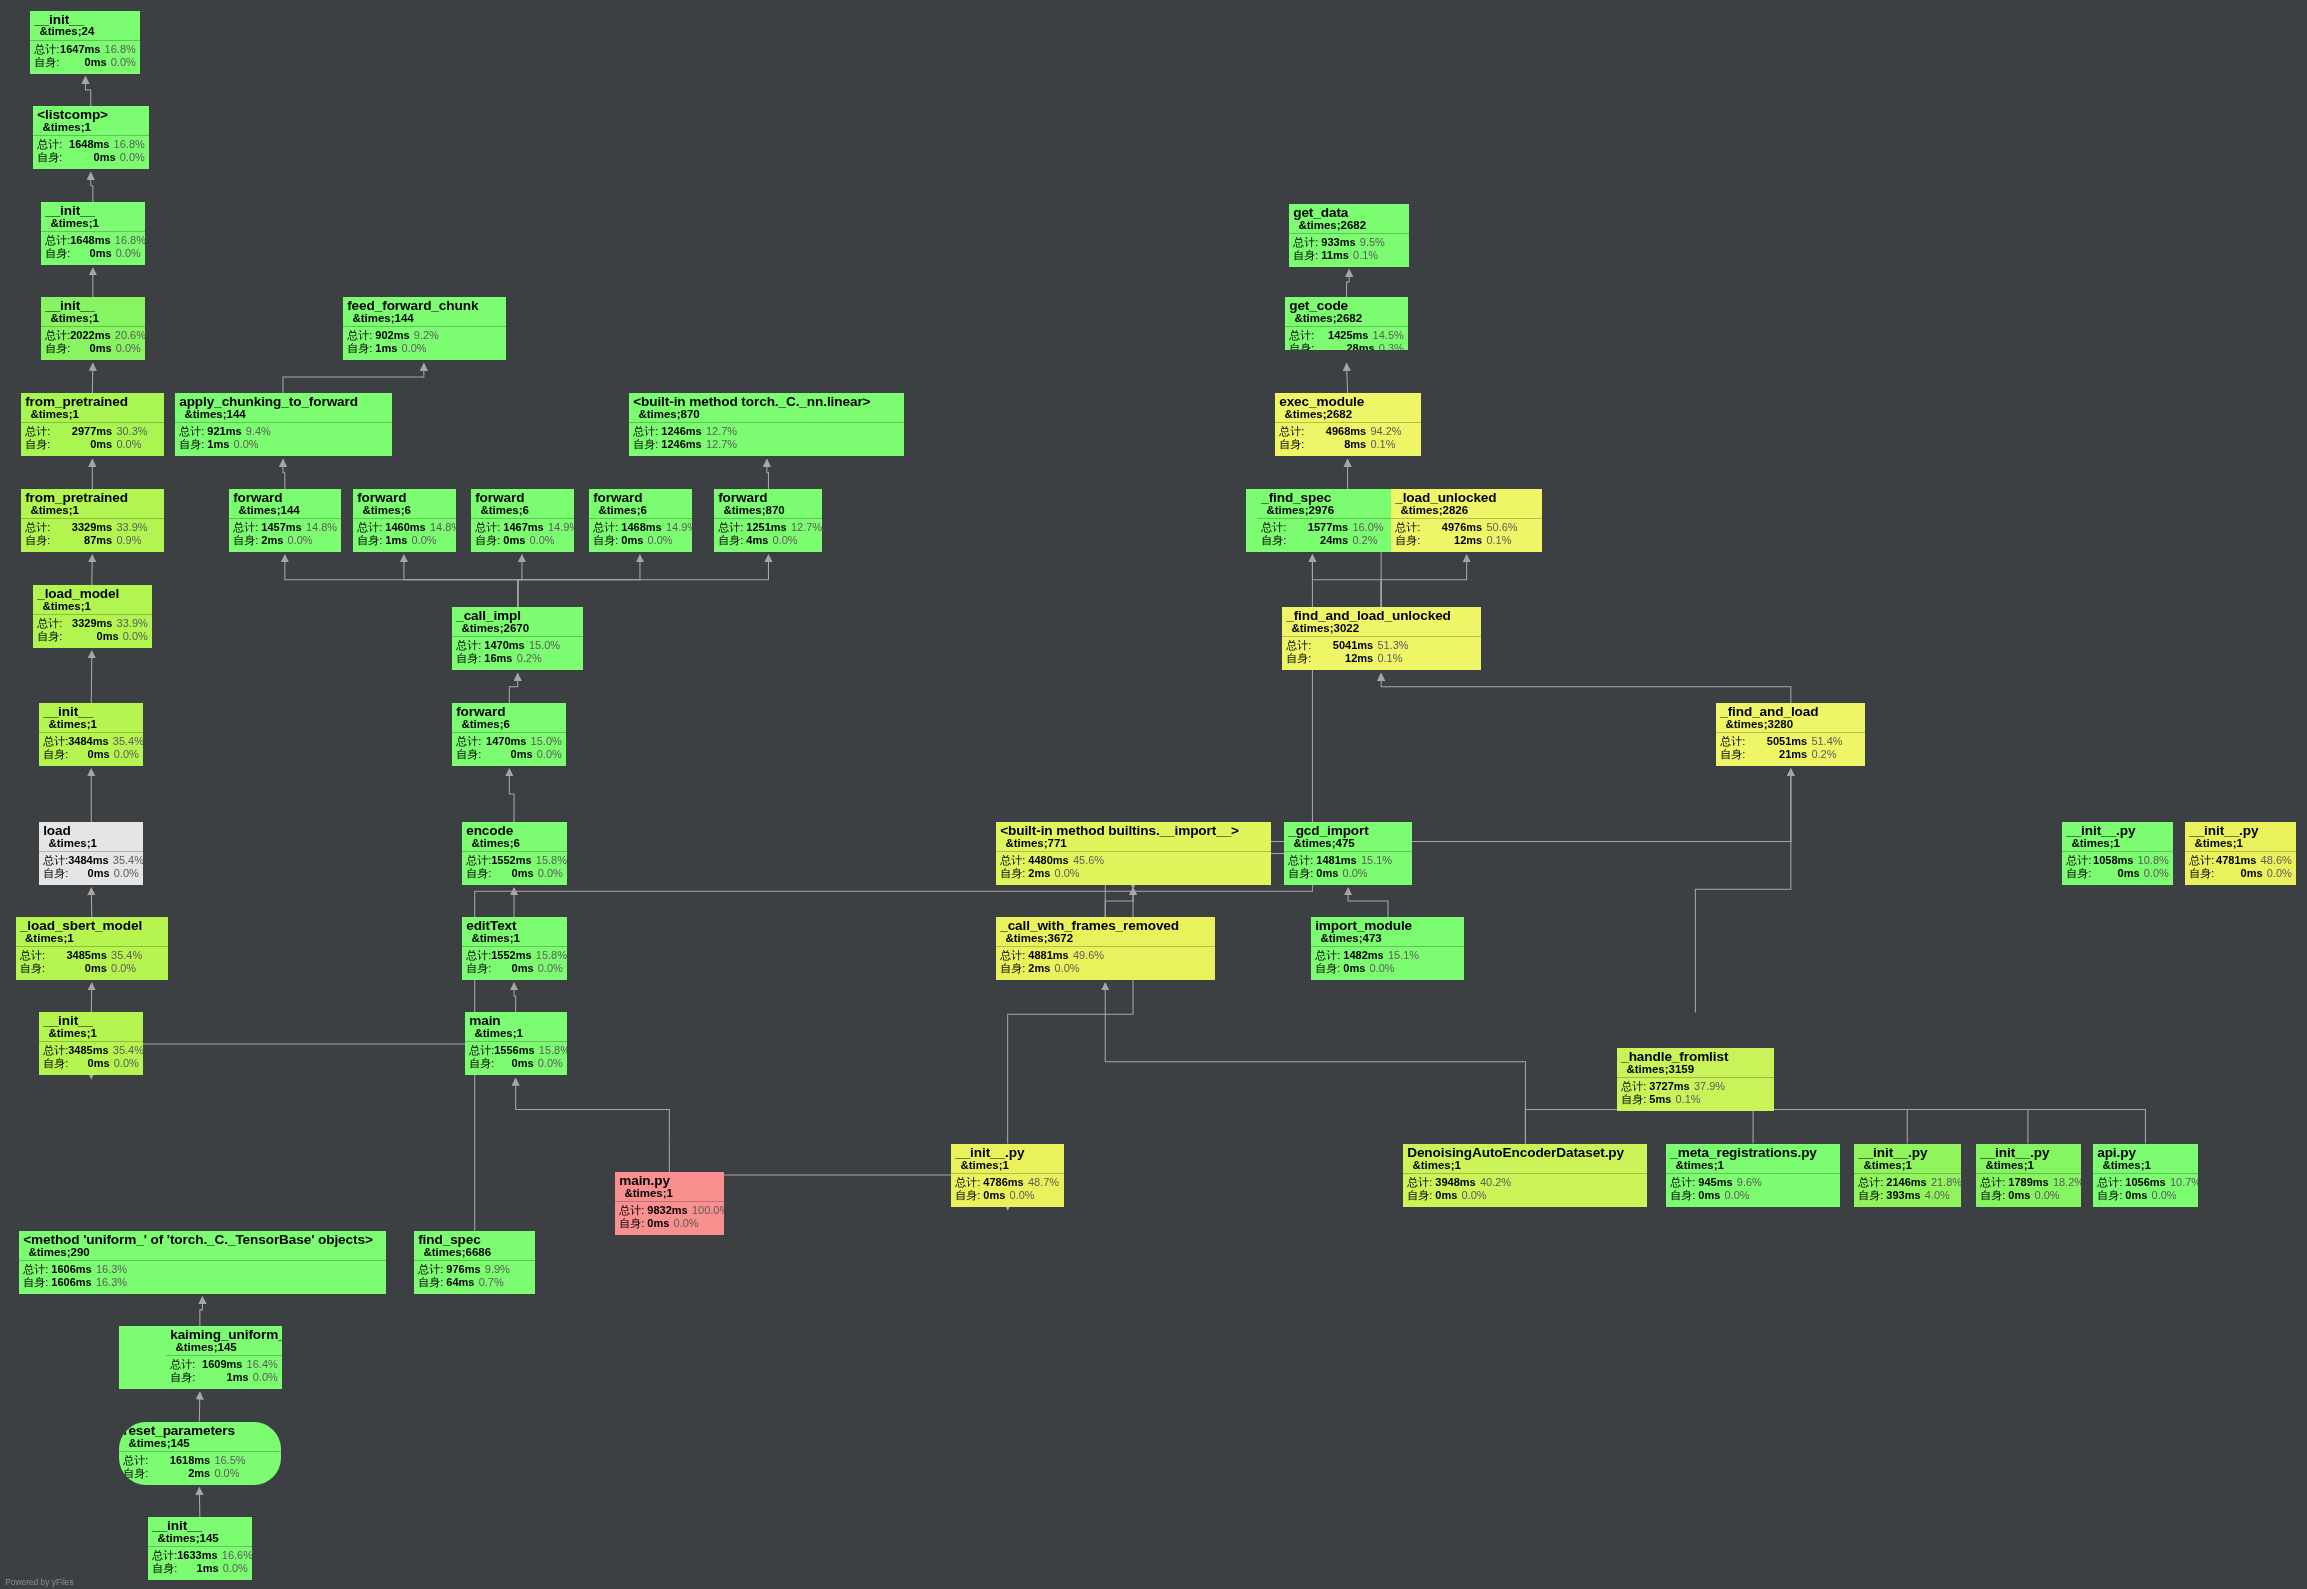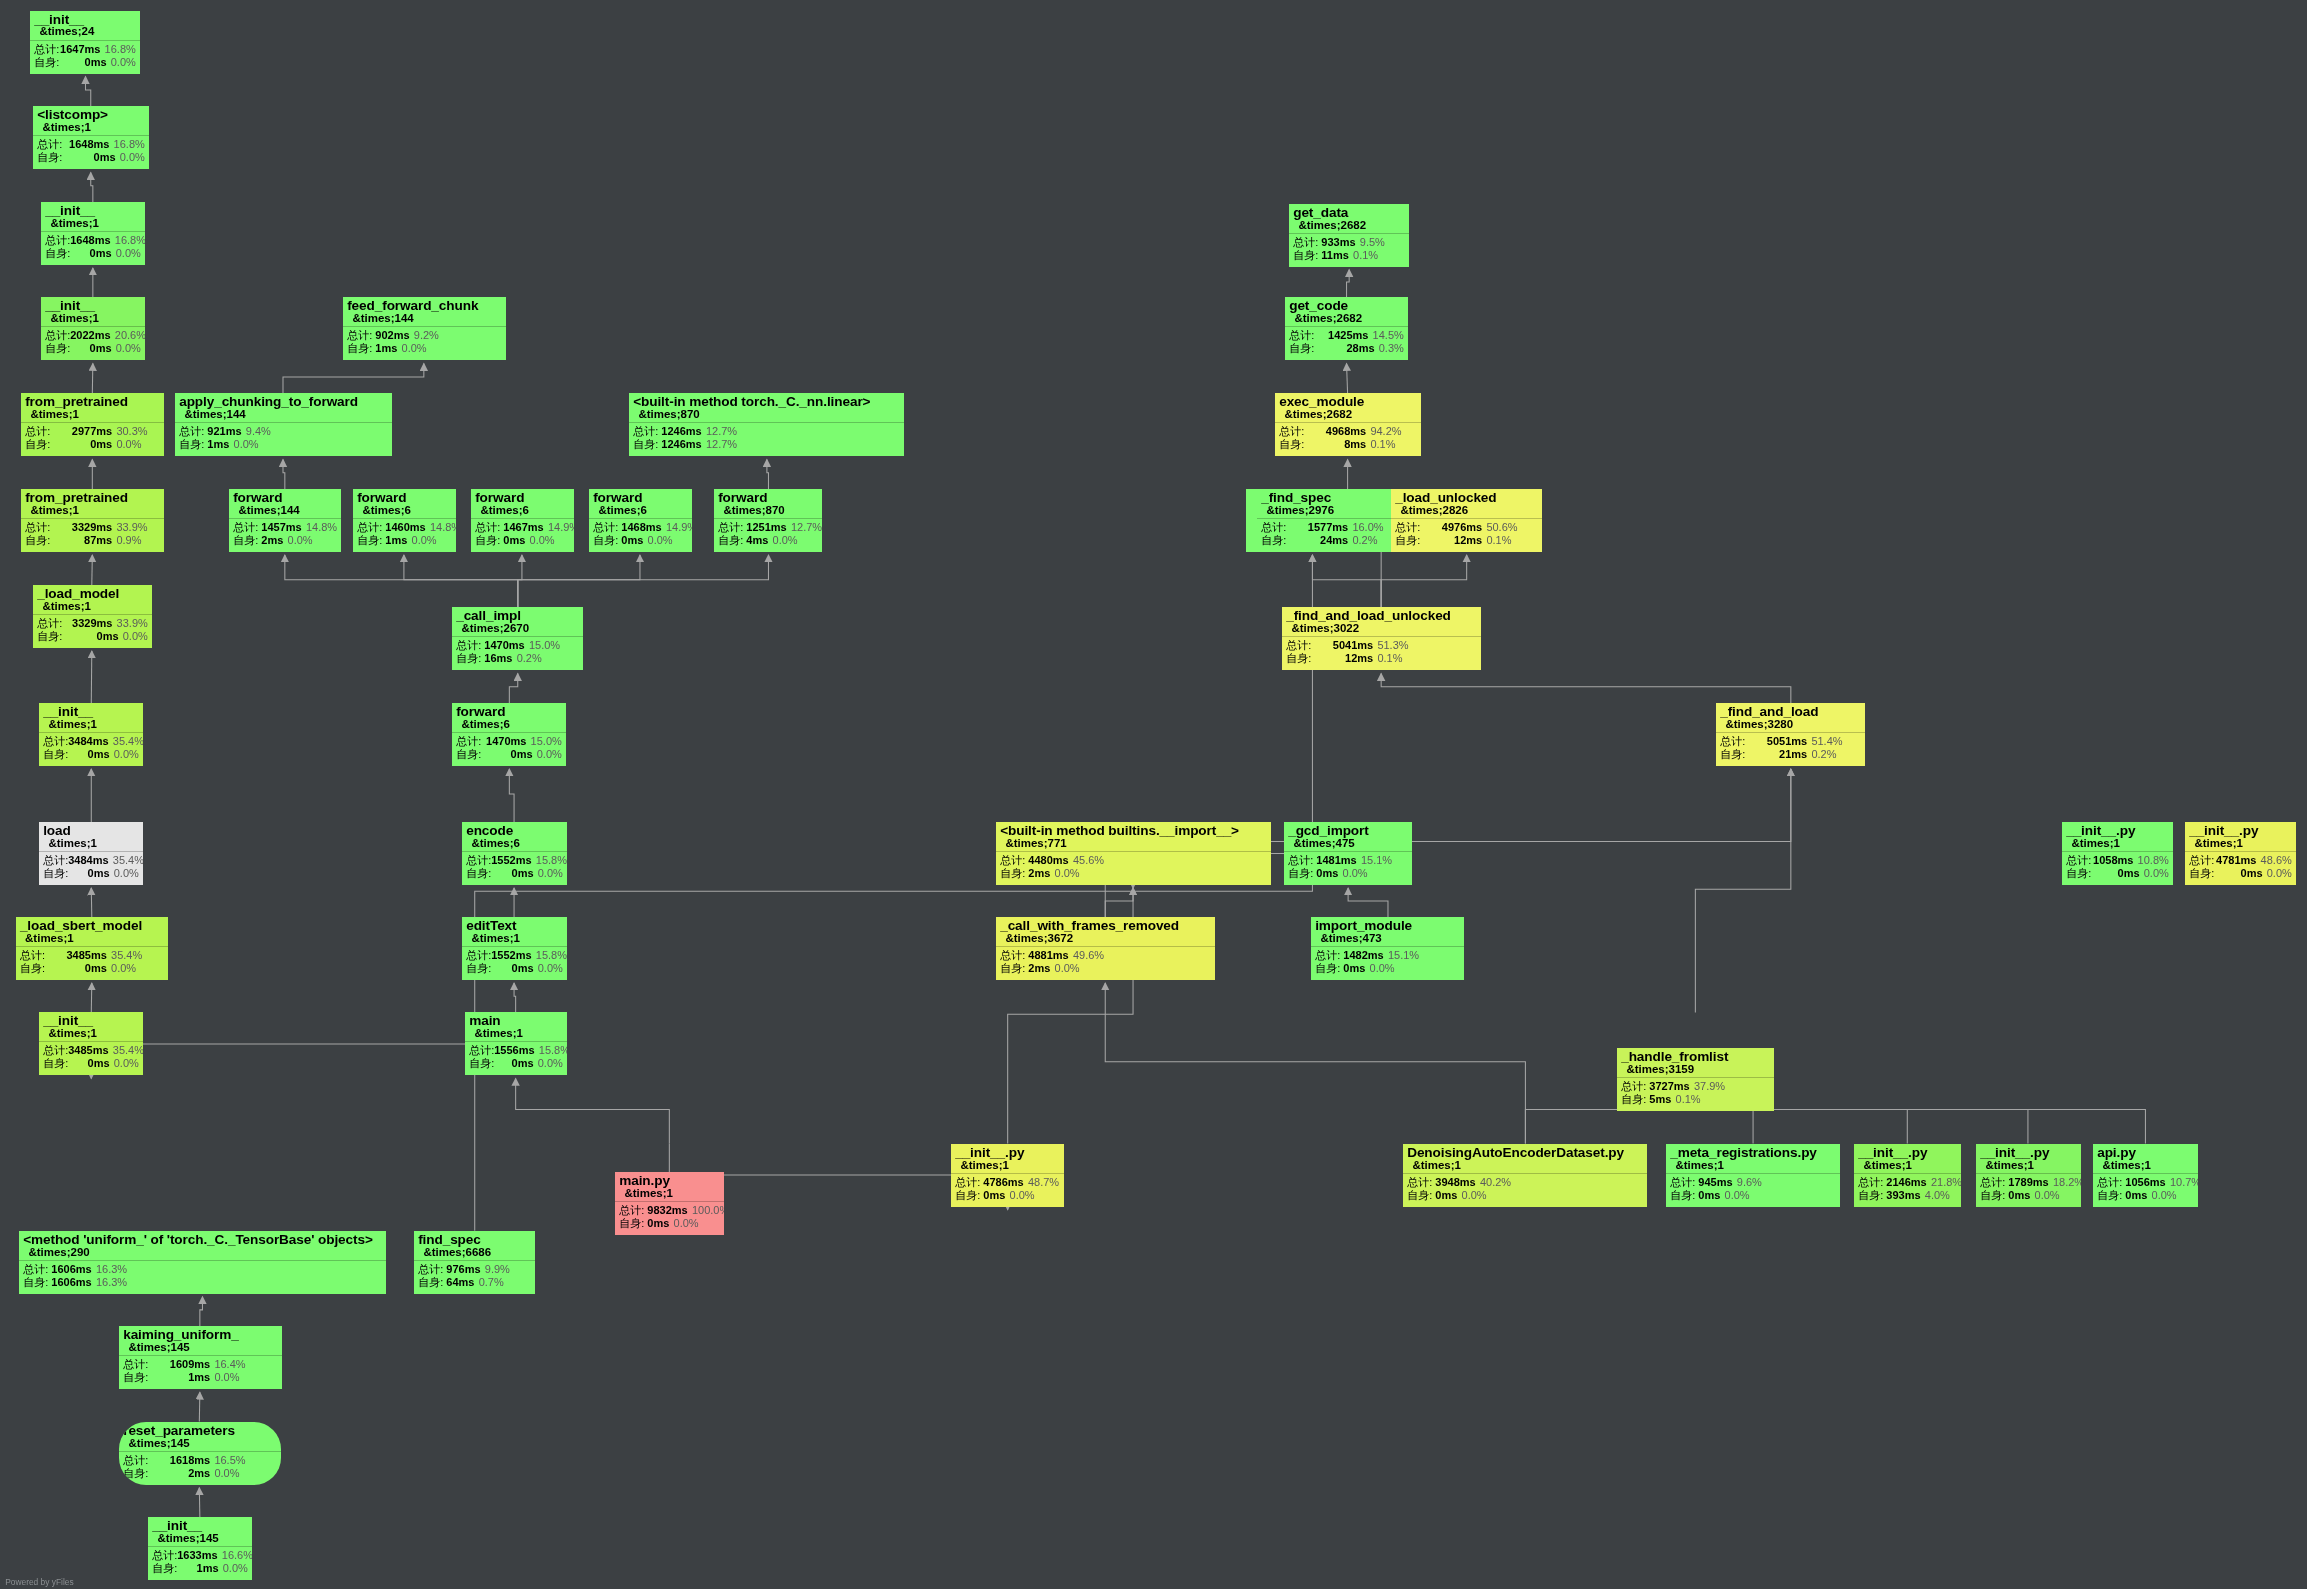--- a/index.html
+++ b/index.html
@@ -591,21 +591,21 @@
             <span class="val">933ms</span>
             <span class="pct">9.5%</span>
           </div>
           <div class="row">
             <span class="lbl">自身:</span>
             <span class="val">11ms</span>
             <span class="pct">0.1%</span>
           </div>
         </div>
       </div>
-      <div class="node aligned" style="left: 1285px; top: 297px; width: 123px; height: 63px; background: rgb(124, 252, 112);">
+      <div class="node aligned" style="left: 1285px; top: 297px; width: 123px; height: 53px; background: rgb(124, 252, 112);">
         <div class="hdr">
           <span class="fname">get_code</span>
           <span class="cnt">&amp;times;2682</span>
         </div>
         <div class="rows">
           <div class="row">
             <span class="lbl">总计:</span>
             <span class="val">1425ms</span>
             <span class="pct">14.5%</span>
           </div>
@@ -987,21 +987,21 @@
             <span class="val">976ms</span>
             <span class="pct">9.9%</span>
           </div>
           <div class="row">
             <span class="lbl">自身:</span>
             <span class="val">64ms</span>
             <span class="pct">0.7%</span>
           </div>
         </div>
       </div>
-      <div class="node aligned" style="left: 119px; top: 1326px; width: 163px; height: 63px; background: rgb(124, 252, 112);">
+      <div class="node aligned" style="left: 119px; top: 1326px; width: 163px; height: 63px; background: rgb(124, 252, 112); padding-left: 47px;">
         <div class="hdr">
           <span class="fname">kaiming_uniform_</span>
           <span class="cnt">&amp;times;145</span>
         </div>
         <div class="rows">
           <div class="row">
             <span class="lbl">总计:</span>
             <span class="val">1609ms</span>
             <span class="pct">16.4%</span>
           </div>

